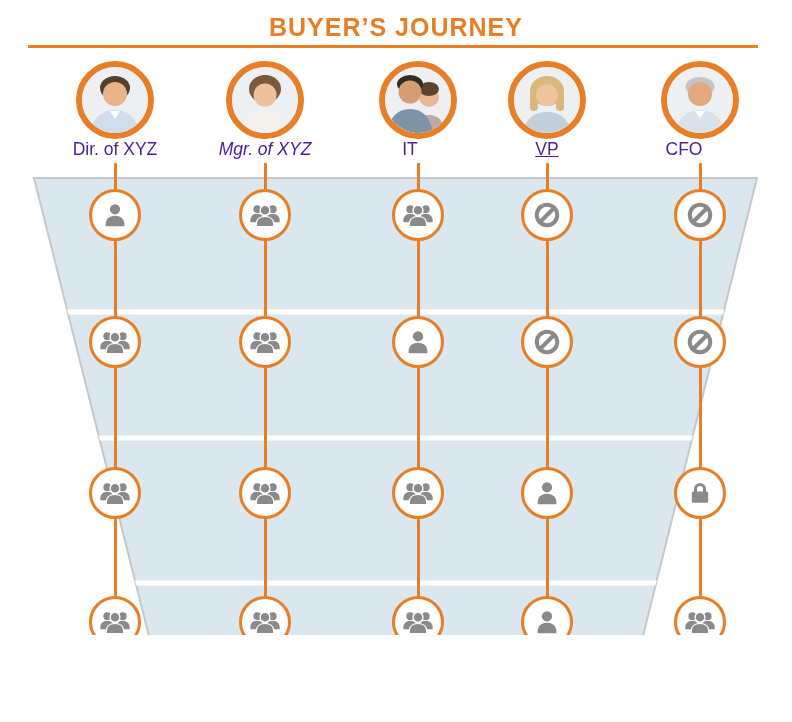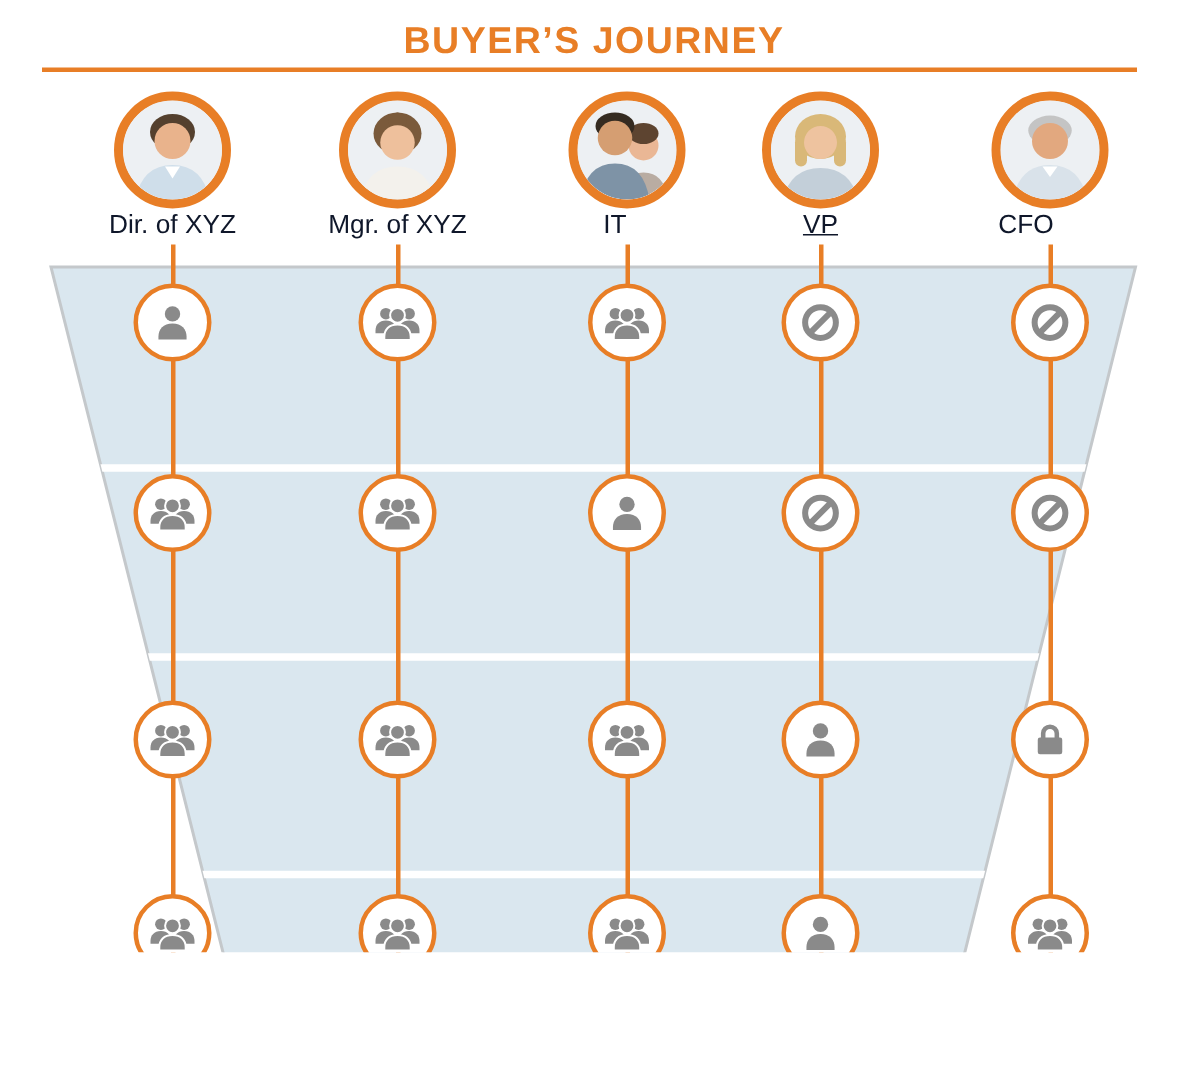--- a/index.html
+++ b/index.html
@@ -21,21 +21,21 @@
     border-left:9px solid transparent;border-right:9px solid transparent;
     border-top:18px solid #E87E26;
   }
   .avatar{
     position:absolute;width:66px;height:66px;border-radius:50%;
     border:6px solid #E87E26;background:#eef1f4;z-index:3;overflow:hidden;
   }
   .avatar svg{display:block;}
   .col-label{
     position:absolute;width:160px;text-align:center;
-    font-size:17.5px;color:#0f172a;z-index:3;
+    font-size:17.5px;color:#4c1d95;z-index:3;
   }
   .stage-circle{
     position:absolute;width:46px;height:46px;border-radius:50%;
     border:3px solid #E87E26;background:#ffffff;z-index:3;
     display:flex;align-items:center;justify-content:center;
   }
   .stage-circle svg{display:block;}
 </style>
 </head>
 <body>
@@ -138,21 +138,21 @@
           </defs>
           <g clip-path="url(#avc1)">
             <rect width="66" height="66" fill="#edf0f3"></rect>
             <ellipse cx="33" cy="22" rx="16" ry="14" fill="#7a5a3b"></ellipse>
             <circle cx="33" cy="14" r="6" fill="#7a5a3b"></circle>
             <circle cx="33" cy="28" r="11.5" fill="#eec09c"></circle>
             <path d="M8 66 Q13 44 33 44 Q53 44 58 66 Z" fill="#f3f1ec"></path>
           </g>
         </svg>
       </div>
-      <div class="col-label" style="left: 185px; top: 139px;">Mgr. of XYZ</div>
+      <div class="col-label" style="left: 185px; top: 139px; font-style: italic;">Mgr. of XYZ</div>
       <div class="stage-circle" style="left: 239px; top: 189px;">
         <svg width="32" height="32" viewBox="0 0 24 24">
           <g fill="#8A8A8A">
             <circle cx="6.2" cy="7.6" r="2.9"></circle>
             <path d="M6.2 11c-3.4 0-5.2 2.2-5.2 5v1.4h10.4V16c0-2.8-1.8-5-5.2-5z"></path>
             <circle cx="17.8" cy="7.6" r="2.9"></circle>
             <path d="M17.8 11c-3.4 0-5.2 2.2-5.2 5v1.4H23V16c0-2.8-1.8-5-5.2-5z"></path>
           </g>
           <g fill="#8A8A8A" stroke="#ffffff" stroke-width="1">
             <circle cx="12" cy="8.4" r="3.7"></circle>

